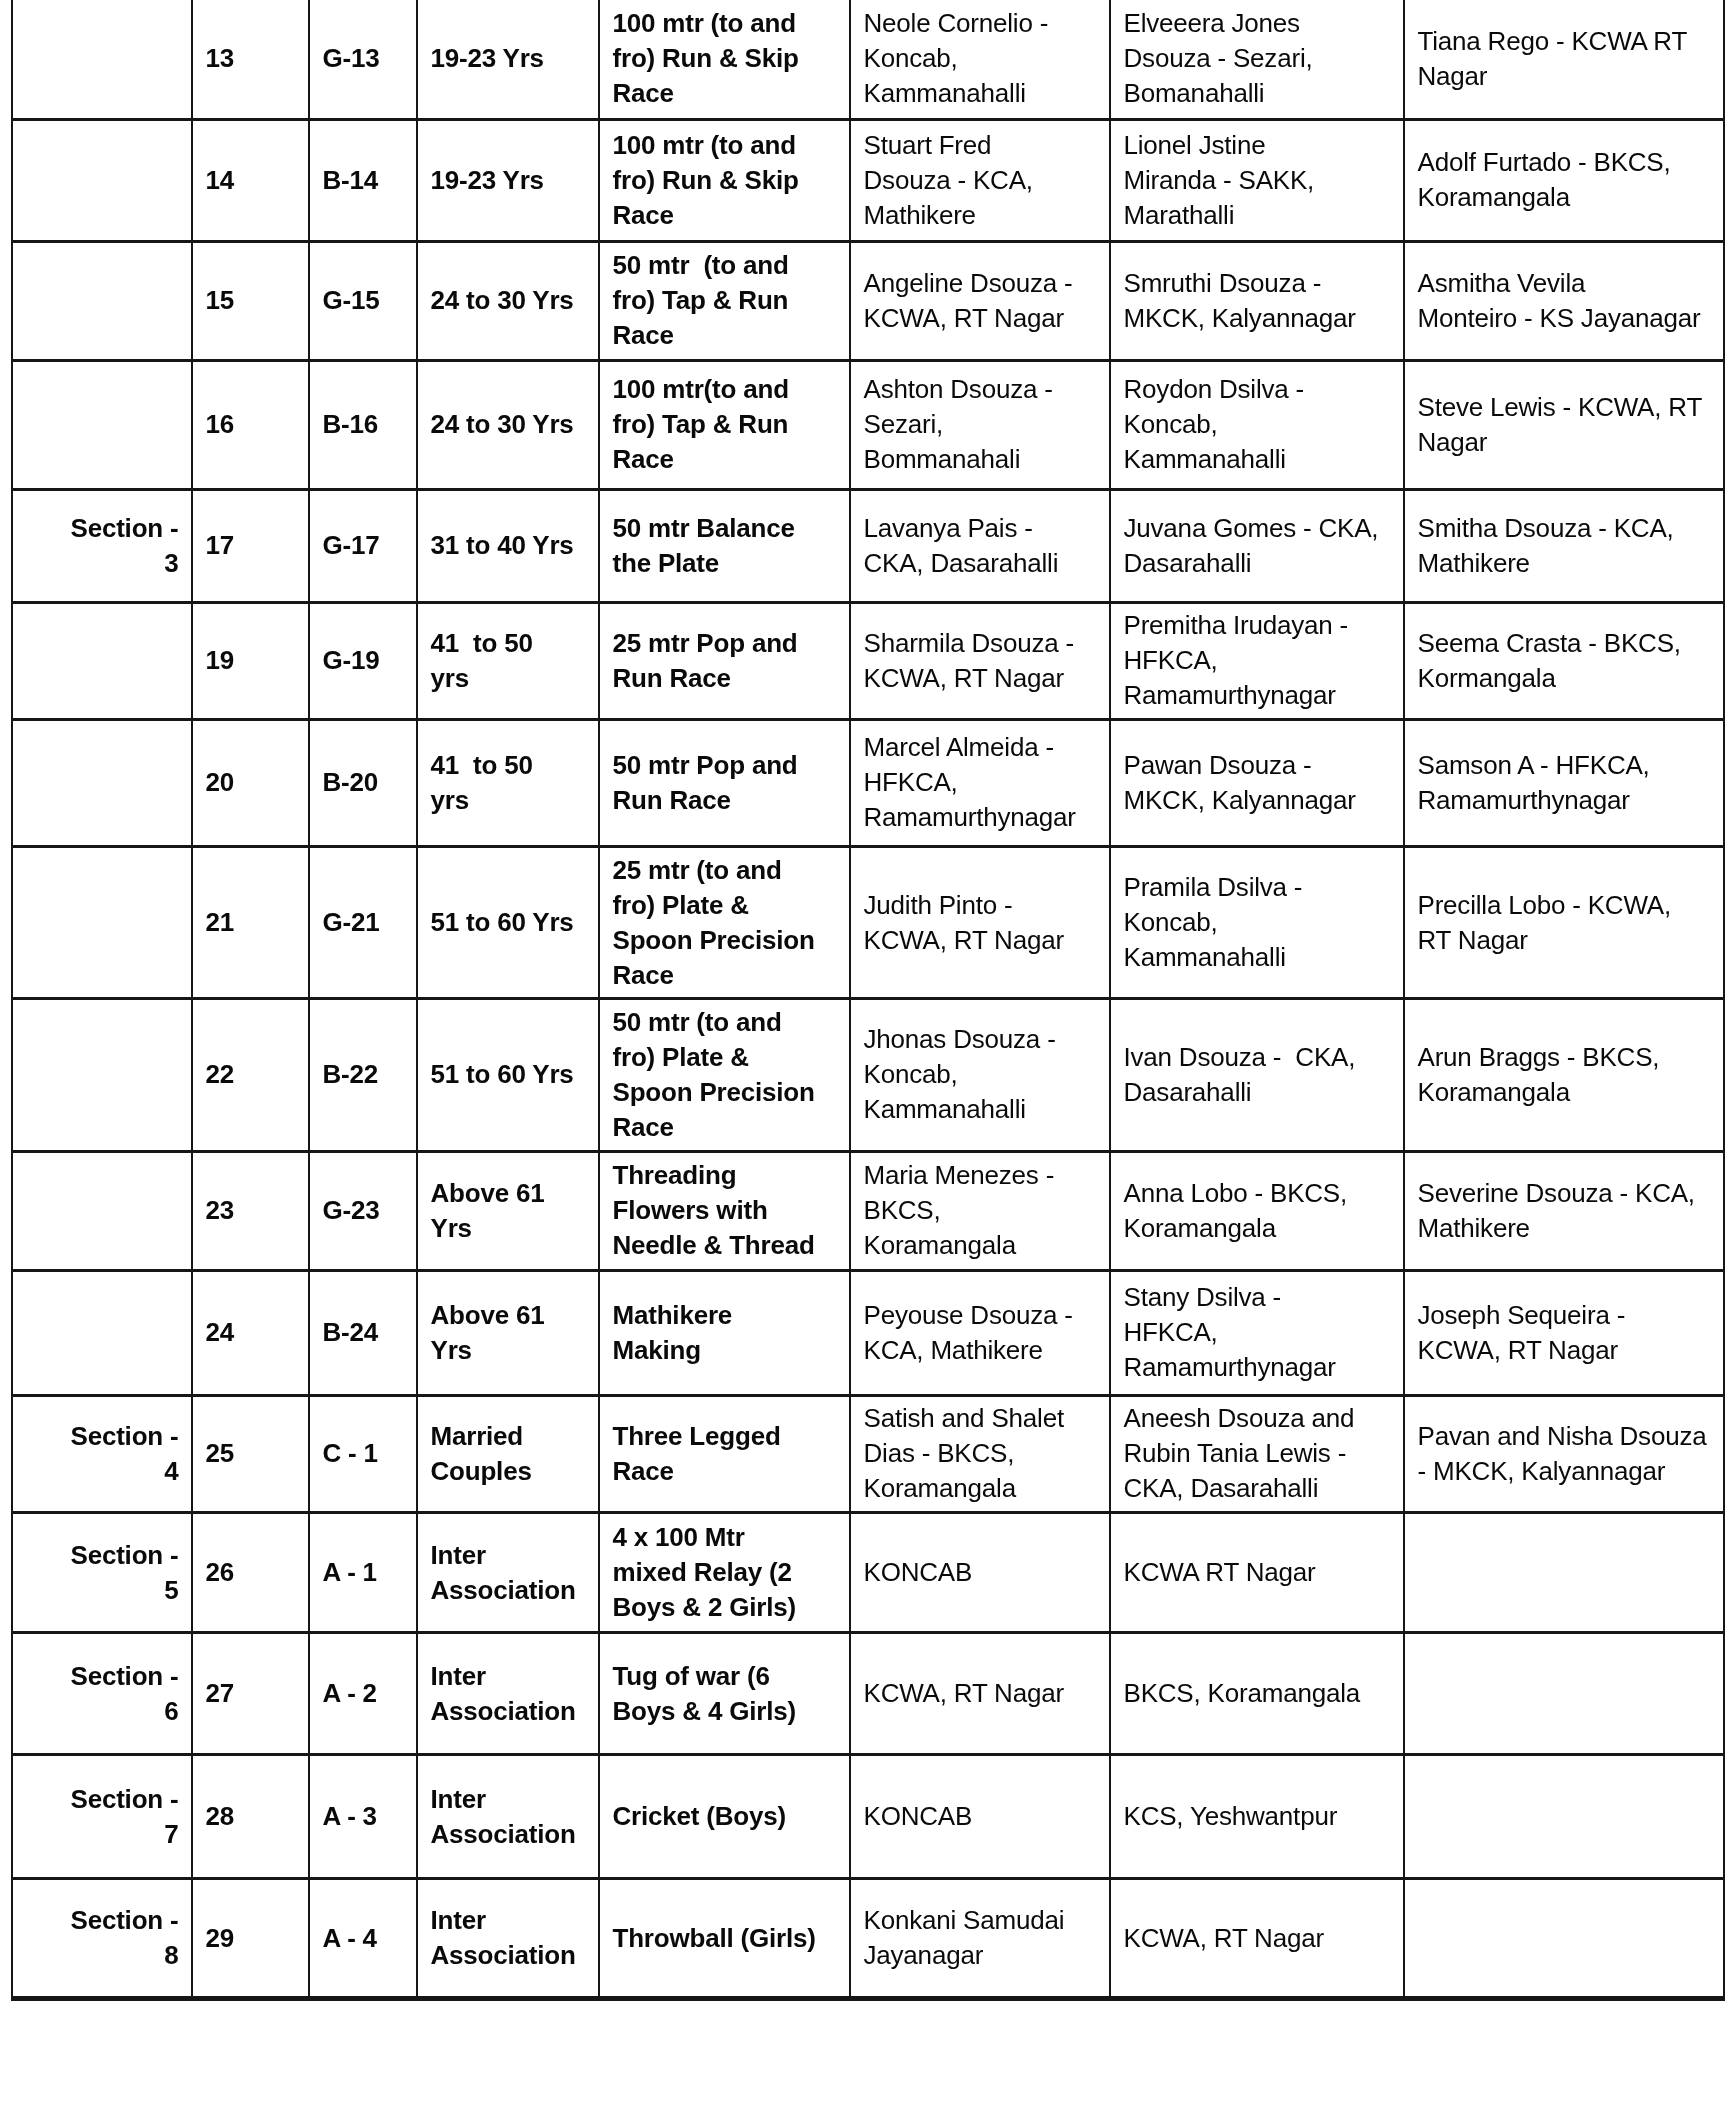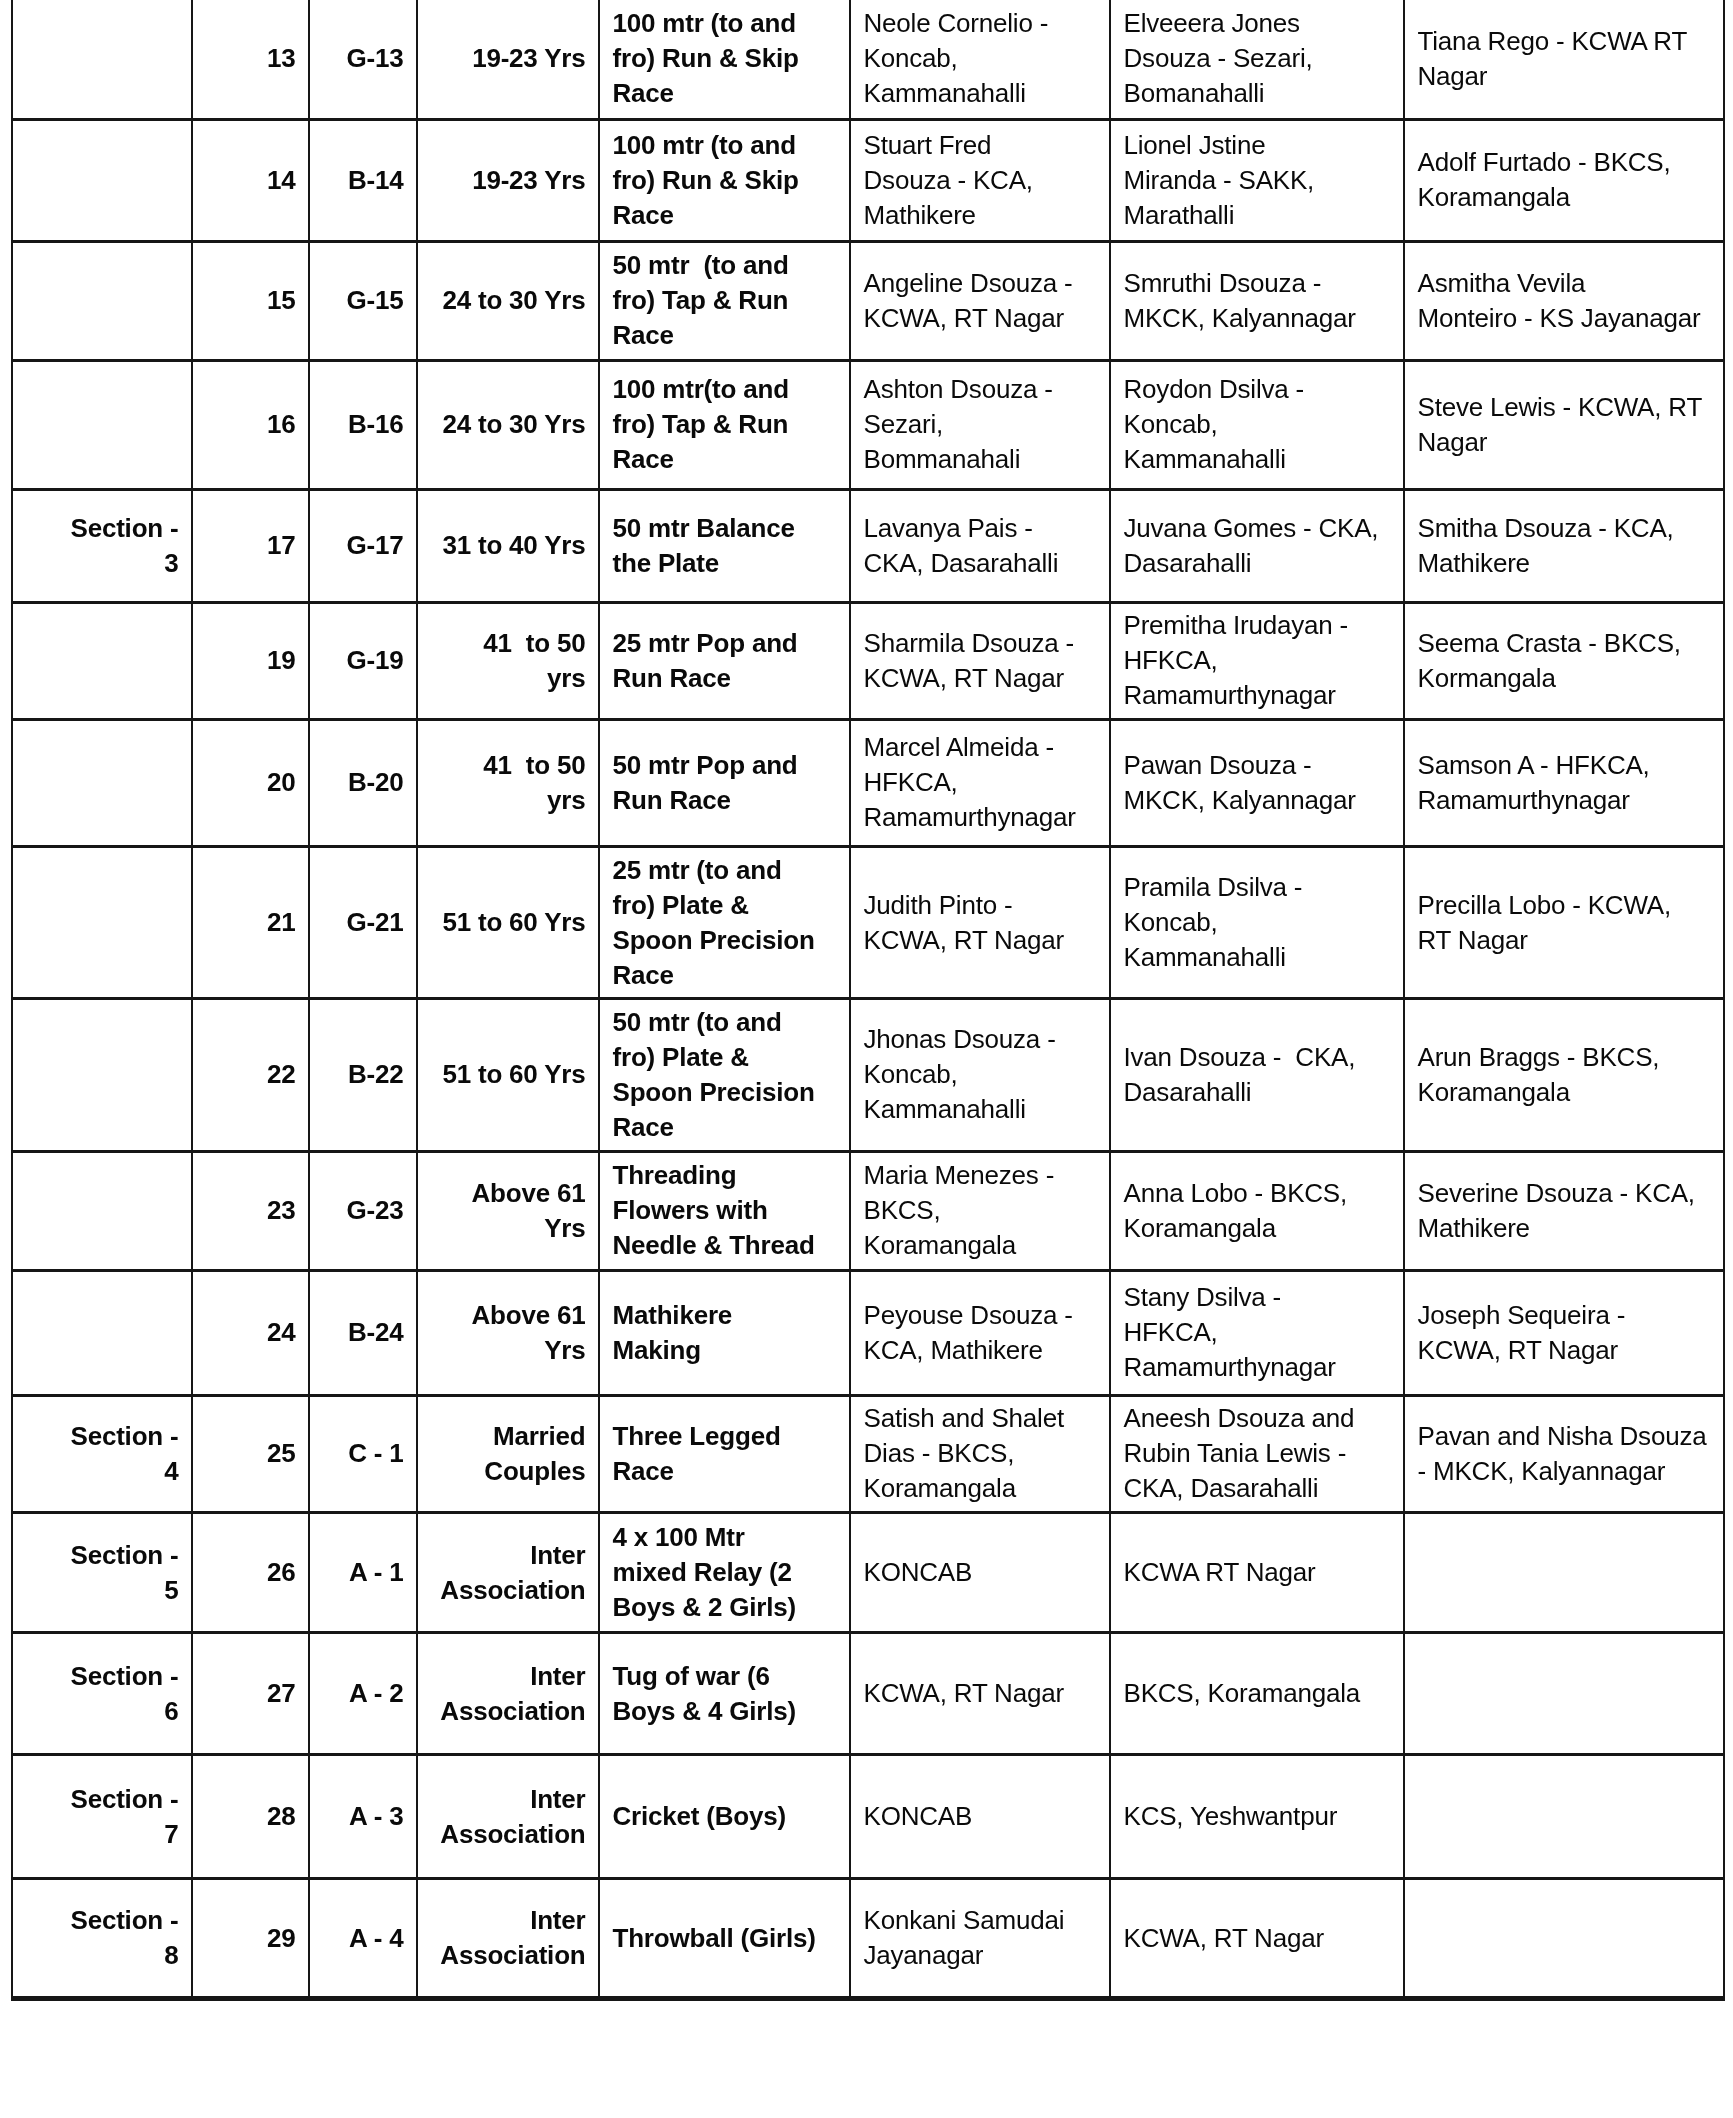--- a/index.html
+++ b/index.html
@@ -41,26 +41,26 @@
   table.results tr:last-child td { border-bottom-width: 5.5px; }
 
   td.c-section {
     font-weight: 700;
     text-align: right;
     padding-left: 23.4px;
     font-size: 26.5px;
   }
   td.c-num, td.c-code {
     font-weight: 700;
-    text-align: right;
+    text-align: left;
     font-size: 26.5px;
   }
   td.c-group {
     font-weight: 700;
-    text-align: right;
+    text-align: left;
     font-size: 26px;
   }
   td.c-event {
     font-weight: 700;
     text-align: left;
     font-size: 26px;
     margin-left: 24px;
   }
   td.c-winner {
     font-weight: 400;

